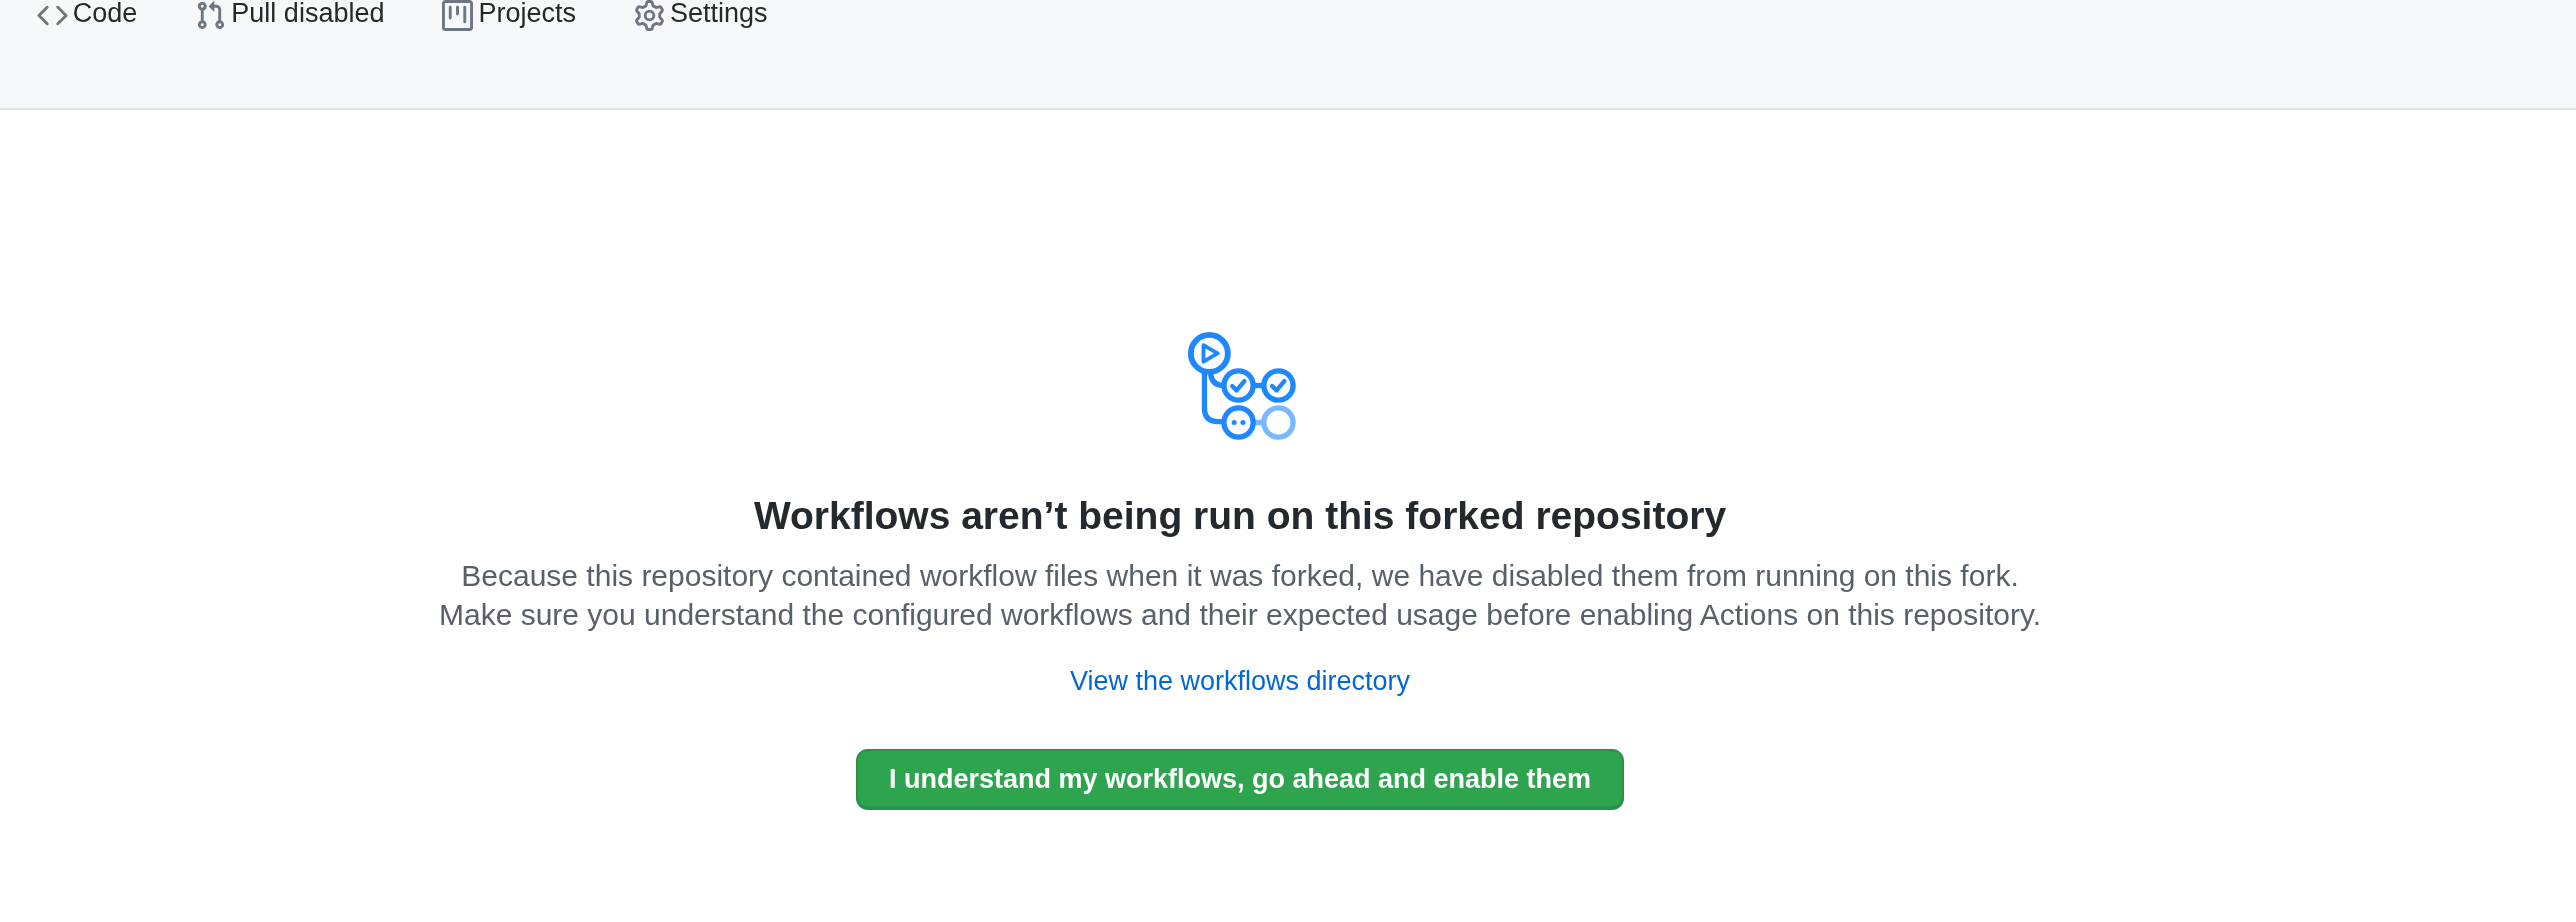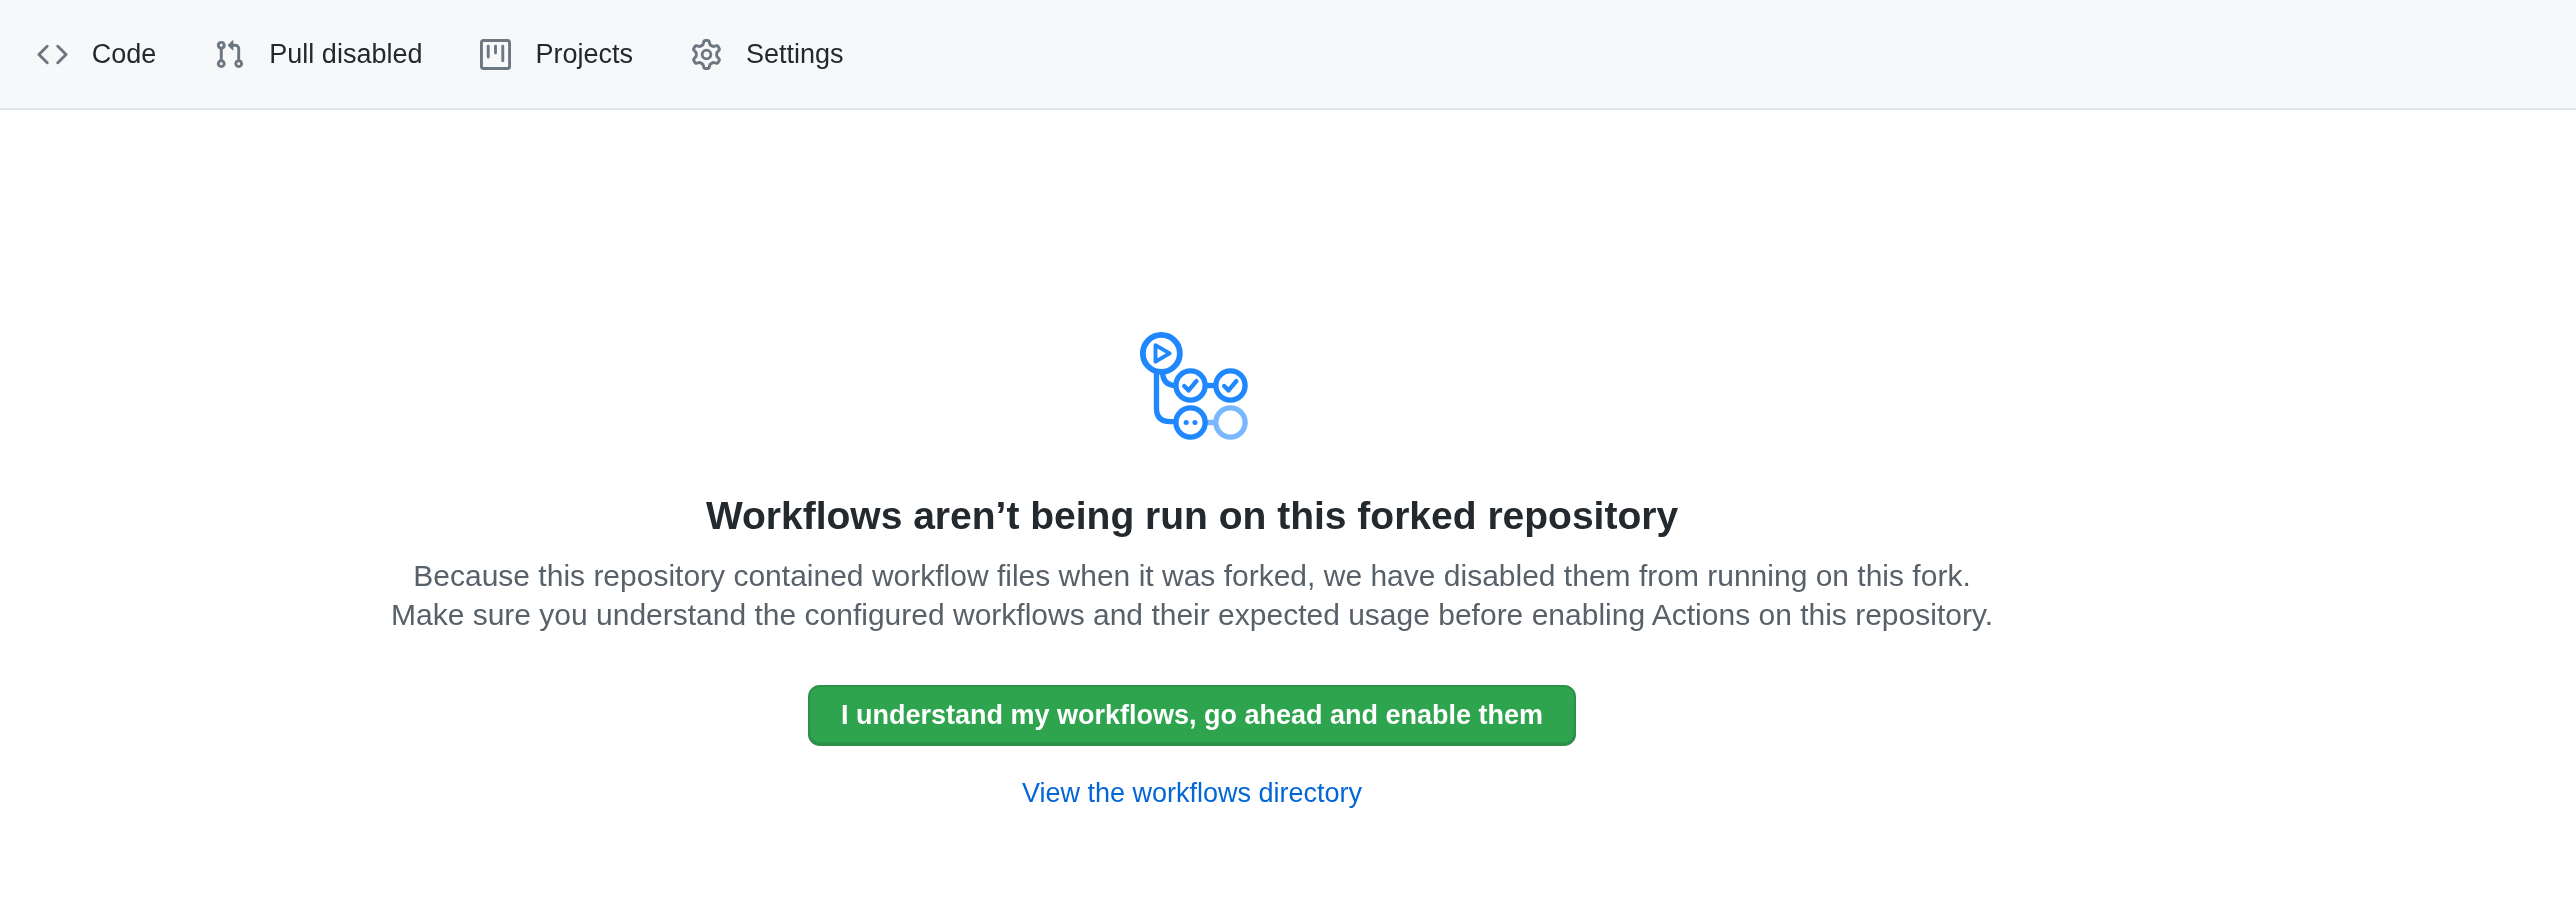--- a/index.html
+++ b/index.html
@@ -17,22 +17,22 @@
     background: #f6f8fa;
     border-bottom: 2px solid #e1e4e8;
     display: flex;
     align-items: stretch;
     padding-left: 7.8px;
     box-sizing: content-box;
   }
   .nav-tab {
     position: relative;
     display: flex;
-    align-items: center;
-    gap: 24px;
+    align-items: flex-start;
+    gap: 5px;
     padding: 0 29px;
     font-size: 27px;
     line-height: 1;
     color: #24292e;
     cursor: pointer;
     white-space: nowrap;
   }
   .nav-tab .octicon { width: 31px; height: 31px; fill: #6e7781; flex: none; }
   .nav-tab.active { font-weight: 700; }
   .nav-tab.active .octicon { fill: #24292e; }
@@ -41,20 +41,21 @@
     position: absolute;
     left: 0; right: 0; bottom: -2px;
     height: 6.8px;
     background: #f9826c;
   }
 
   
   .blankslate-wrap {
     width: 2384px;          
     text-align: center;
+    margin-left: 48px;
   }
   .workflow-art {
     margin: 221px auto 0;
     width: 115px;
     height: 111px;
   }
   .bs-heading {
     margin: 45px 0 0;
     font-size: 39px;
     line-height: 49px;
@@ -153,21 +154,21 @@
     <circle cx="61.5" cy="94" r="2.6" fill="#2088ff"></circle>
 
     <circle cx="98" cy="94" r="15" fill="#ffffff" stroke="#79b8ff" stroke-width="5.5"></circle>
   </svg>
 
   <h2 class="bs-heading">Workflows aren’t being run on this forked repository</h2>
 
   <p class="bs-desc">Because this repository contained workflow files when it was forked, we have disabled them from running on this fork. Make sure you understand the configured workflows and their expected usage before enabling Actions on this repository.</p>
 
   <div>
-    <button class="bs-button">I understand my workflows, go ahead and enable them</button>
+    <a class="bs-link">View the workflows directory</a>
   </div>
 
   <div>
-    <a class="bs-link">View the workflows directory</a>
+    <button class="bs-button">I understand my workflows, go ahead and enable them</button>
   </div>
 
 </main>
 
 
 </body></html>

